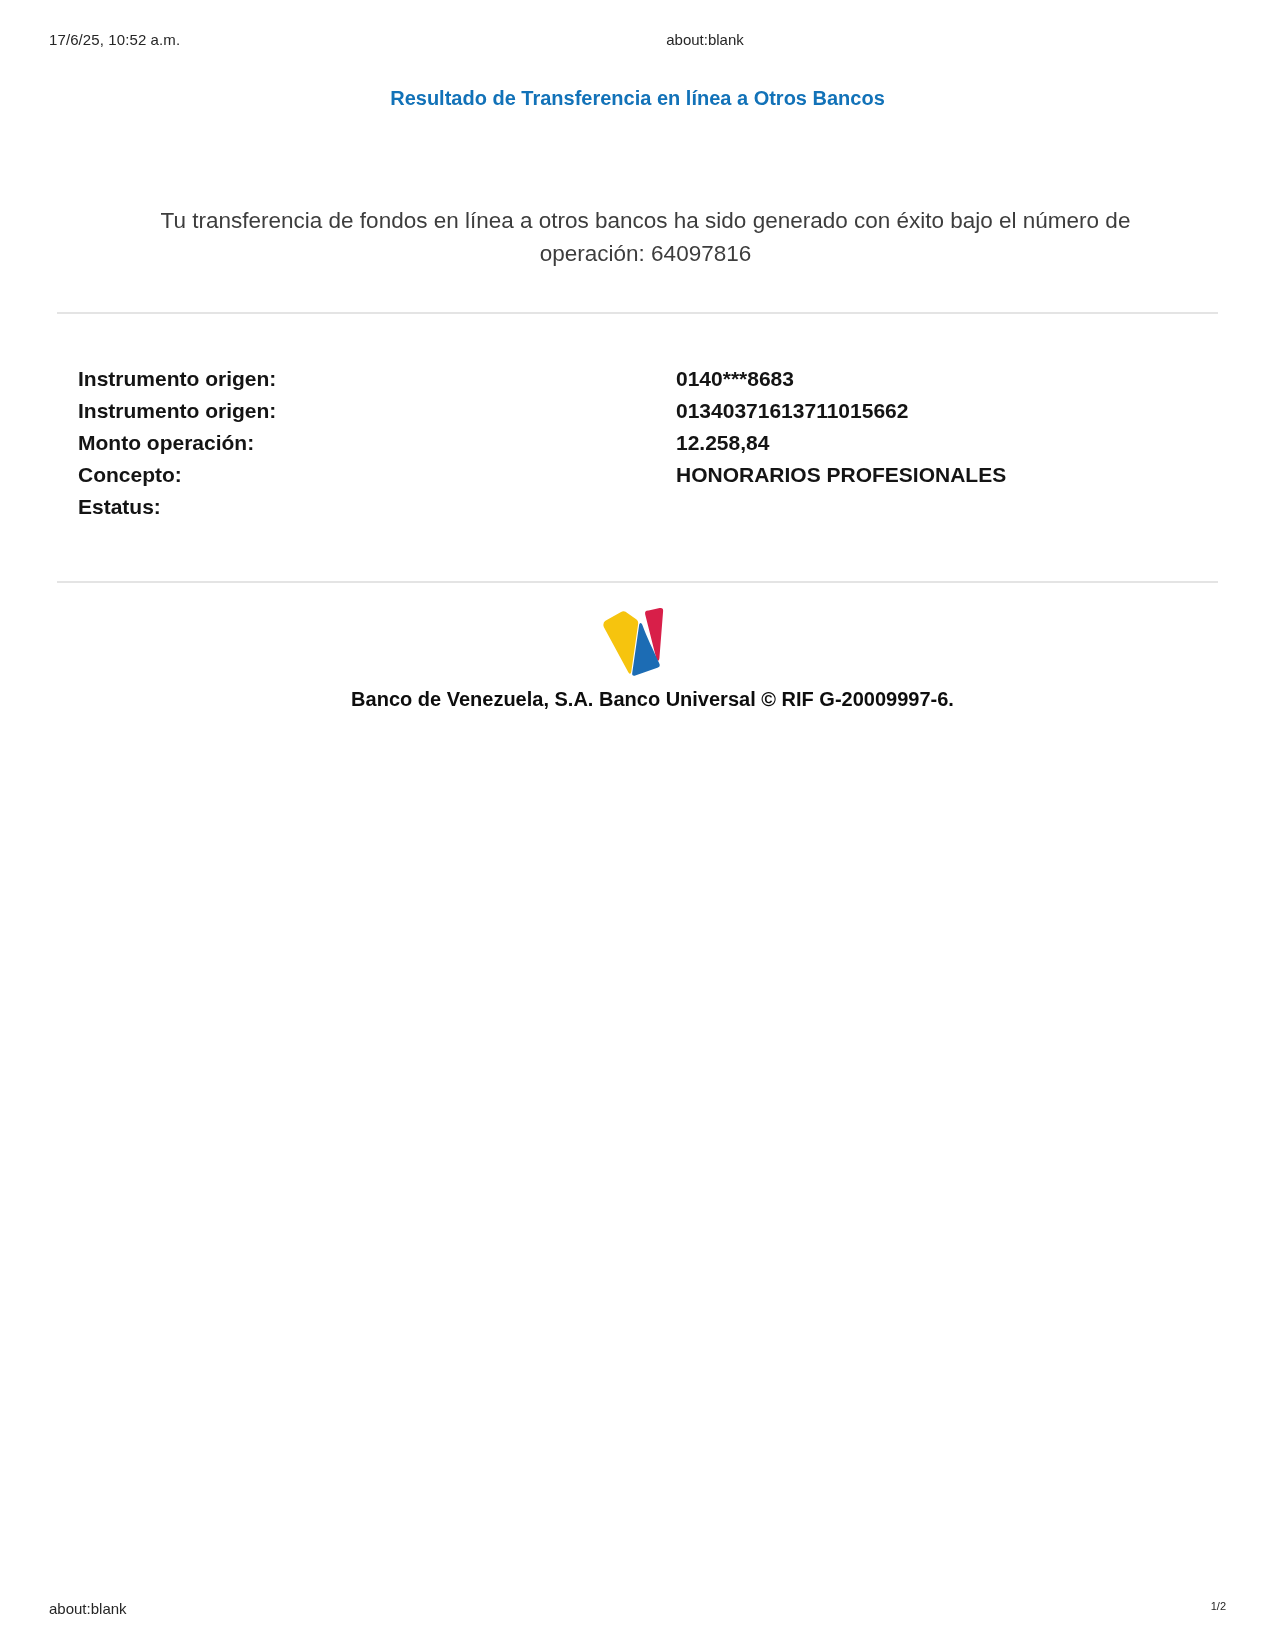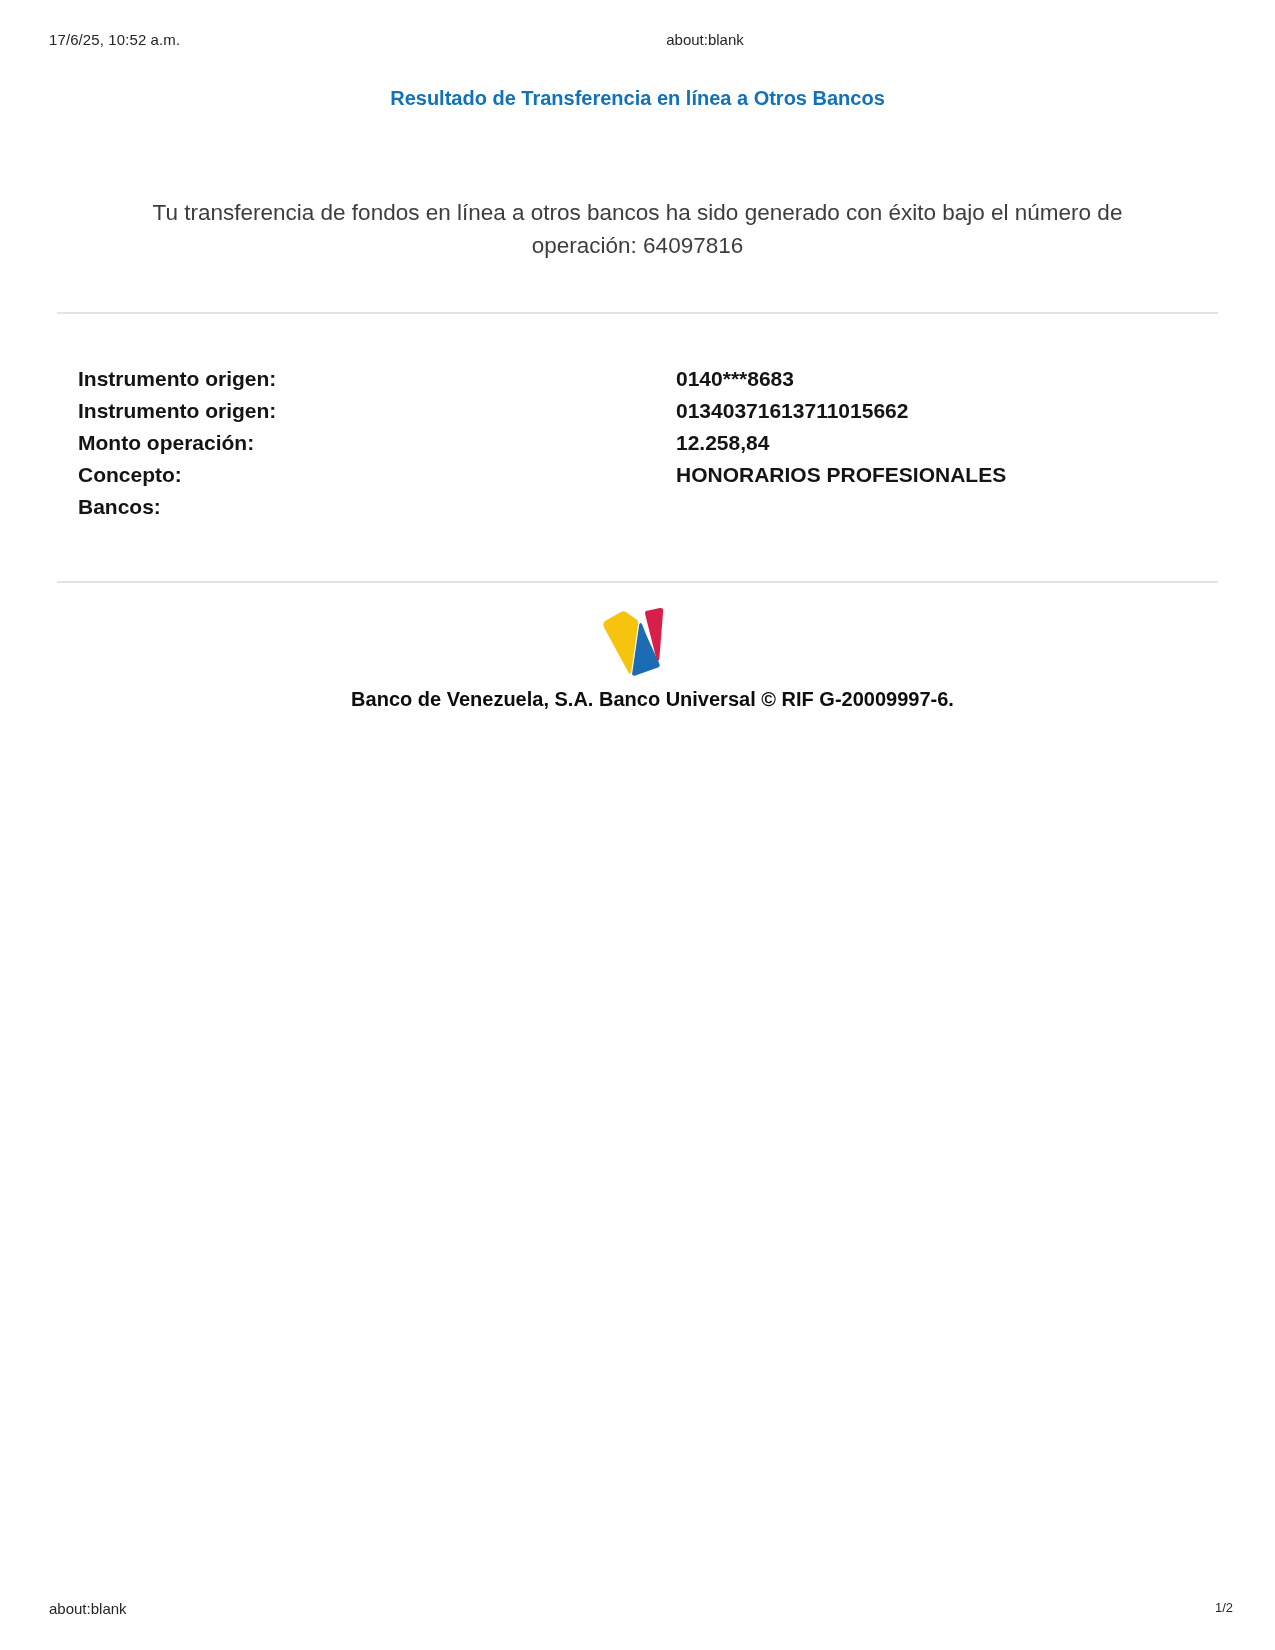--- a/index.html
+++ b/index.html
@@ -22,33 +22,33 @@
   }
   .hdr-url {
     position: absolute; top: 31px; left: 705px; transform: translateX(-50%);
     font-size: 15px; color: #262626;
   }
   .ftr-url {
     position: absolute; top: 1600px; left: 49px;
     font-size: 15px; color: #262626;
   }
   .ftr-page {
-    position: absolute; top: 1600px; right: 42px;
-    font-size: 13px; color: #262626;
+    position: absolute; top: 1600px; right: 49px;
+    font-size: 11px; color: #262626;
   }
   
   .page-title {
     position: absolute; top: 83px; left: 0; width: 100%;
     margin: 0; text-align: center;
     font-size: 20px; line-height: 31px; font-weight: bold;
     color: #1272b8;
   }
   .message {
     position: absolute; top: 196px; left: 50%; transform: translateX(-50%);
-    width: 1060px; margin: 0; text-align: center;
+    width: 1060px; margin: 8px; text-align: center;
     font-size: 22.5px; line-height: 33px; font-weight: normal;
     color: #3d3d3d;
   }
   .divider {
     position: absolute; left: 57px; width: 1161px; height: 2px;
     background: #e4e4e4; border: 0;
   }
   .divider.top { top: 304px; }
   .divider.bottom { top: 573px; }
   .fields {
@@ -96,21 +96,21 @@
   </div>
   <div class="field-row">
     <span class="label">Monto operación:</span>
     <span class="value">12.258,84</span>
   </div>
   <div class="field-row">
     <span class="label">Concepto:</span>
     <span class="value">HONORARIOS PROFESIONALES</span>
   </div>
   <div class="field-row">
-    <span class="label">Bancos:</span>
+    <span class="label">Estatus:</span>
   </div>
 </div>
 
 <hr class="divider bottom">
 
 <svg class="logo-svg" viewBox="0 0 110 85" xmlns="http://www.w3.org/2000/svg" aria-hidden="true">
   <path d="M 21.8,27
            Q 20.2,21.6 25.2,19.7
            L 38.6,12.2
            Q 42.5,10.1 45.3,13

